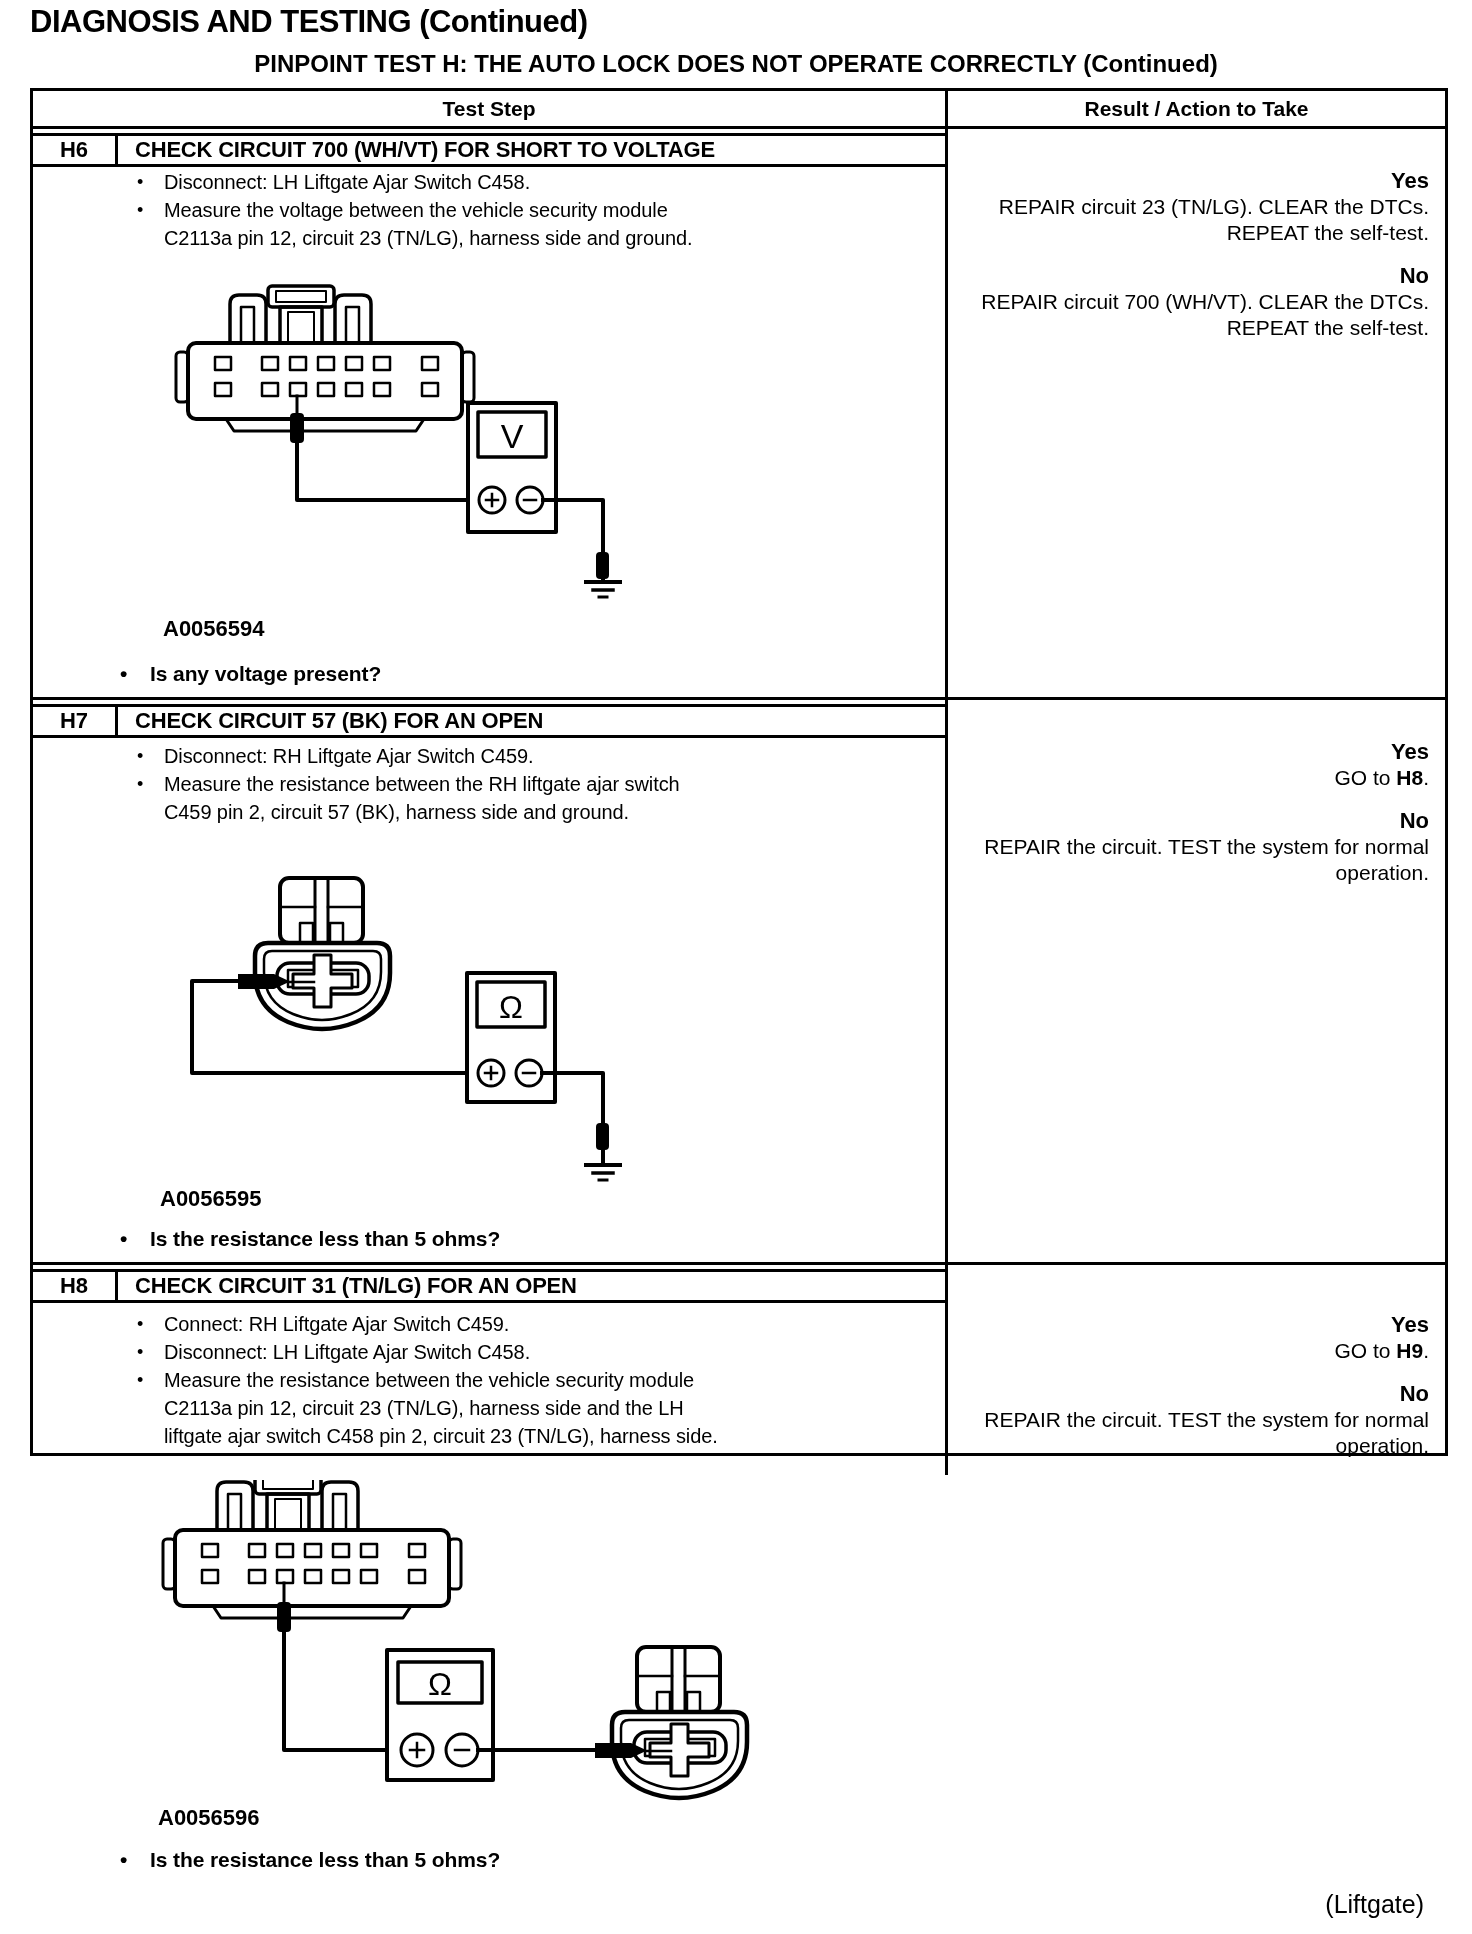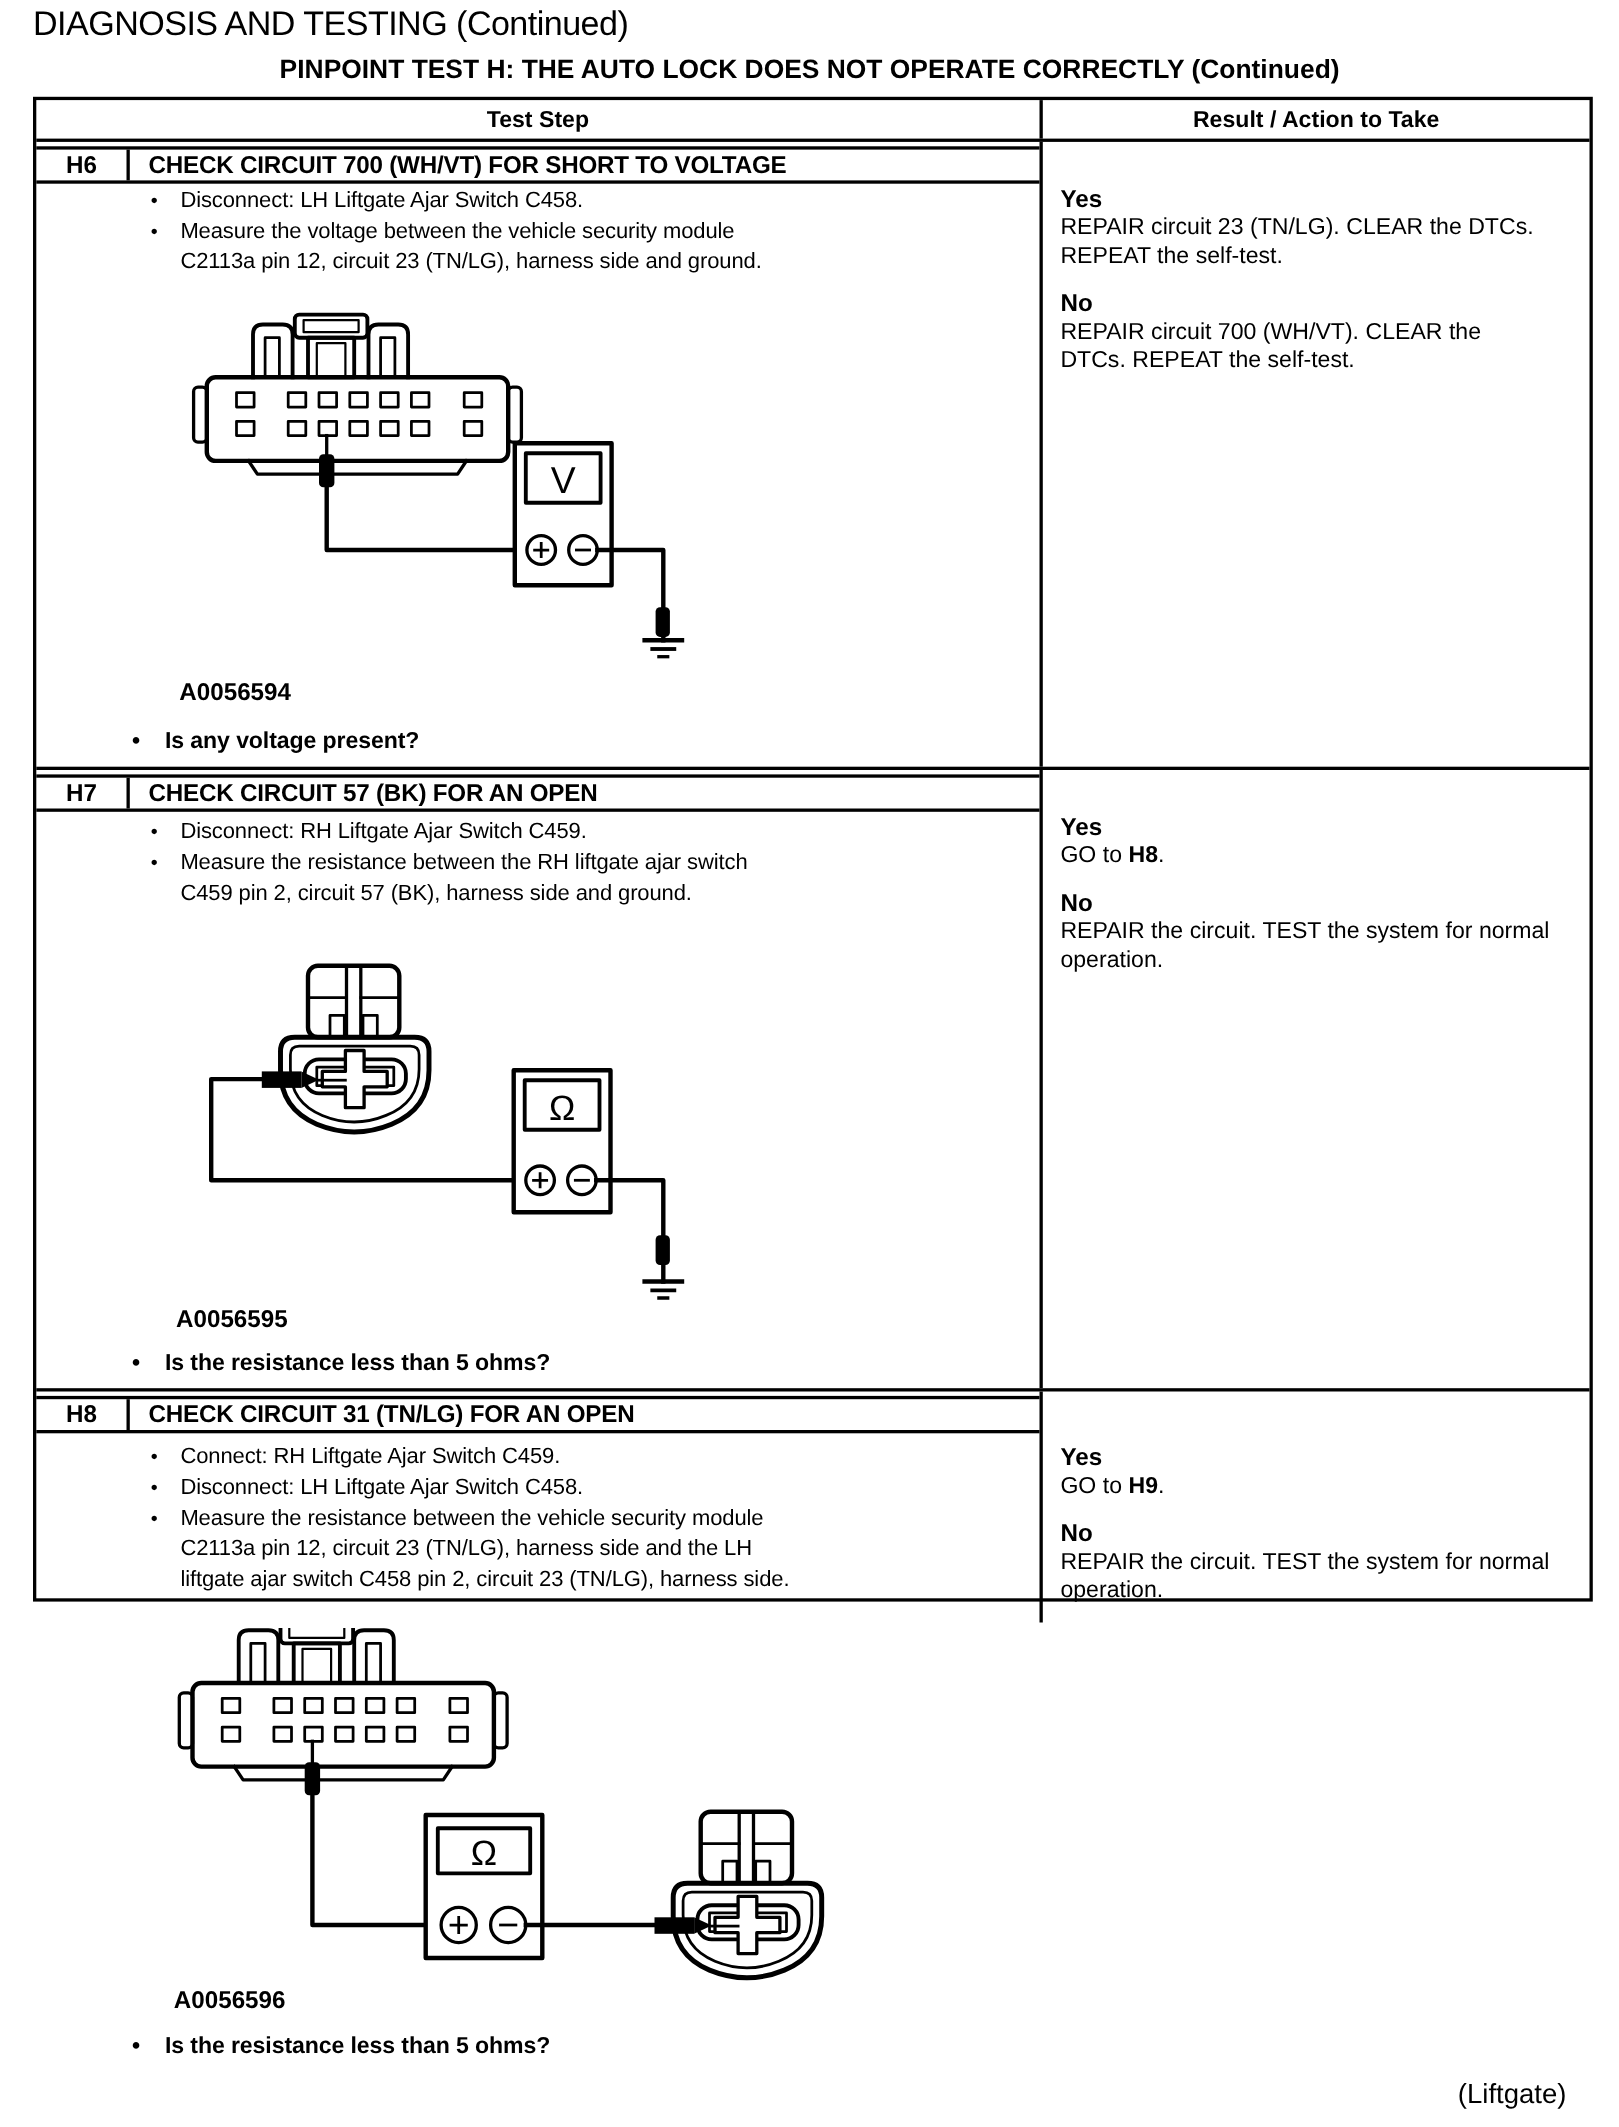--- a/index.html
+++ b/index.html
@@ -2,21 +2,21 @@
 <html><head>
 <meta charset="utf-8">
 <style>
   * { margin:0; padding:0; box-sizing:border-box; }
   html,body { background:#e8e8e8; }
   .page {
     position:relative; width:1472px; height:1934px; background:#ffffff;
     font-family:"Liberation Sans", sans-serif; color:#000; overflow:hidden;
   }
   .doc-title {
-    position:absolute; left:30px; top:4px; font-size:31px; font-weight:normal;
+    position:absolute; left:30px; top:4px; font-size:31px; font-weight:bold;
     letter-spacing:-0.5px; white-space:nowrap;
   }
   .doc-subtitle {
     position:absolute; left:0; top:50px; width:1472px; text-align:center;
     font-size:24px; font-weight:bold; letter-spacing:0px; white-space:nowrap;
   }
   .pt-table {
     position:absolute; left:30px; top:88px; width:1418px; height:1368px;
     border:3px solid #000; display:flex; flex-direction:column;
   }
@@ -24,21 +24,21 @@
   .th-left {
     width:915px; border-right:3px solid #000; display:flex; align-items:center;
     justify-content:center; font-weight:bold; font-size:21px;
   }
   .th-right { flex:1; display:flex; align-items:center; justify-content:center;
     font-weight:bold; font-size:21px; }
   .pt-row { display:flex; flex:none; }
   .pt-row.bordered { border-bottom:3px solid #000; }
   .pt-row.grow { flex:1; }
   .cell-left { width:915px; border-right:3px solid #000; position:relative; }
-  .cell-right { flex:1; padding:38px 36px 0 16px; font-size:21px; line-height:26px; }
+  .cell-right { flex:1; padding:38px 16px 0 16px; font-size:21px; line-height:26px;text-align:right; }
   .band {
     position:absolute; top:4px; left:0; right:0; height:34px;
     border-top:3px solid #000; border-bottom:3px solid #000; display:flex;
   }
   .band-id {
     width:85px; border-right:3px solid #000; display:flex; align-items:center;
     justify-content:center; font-weight:bold; font-size:22px;
   }
   .band-title {
     flex:1; display:flex; align-items:center; padding-left:17px;

